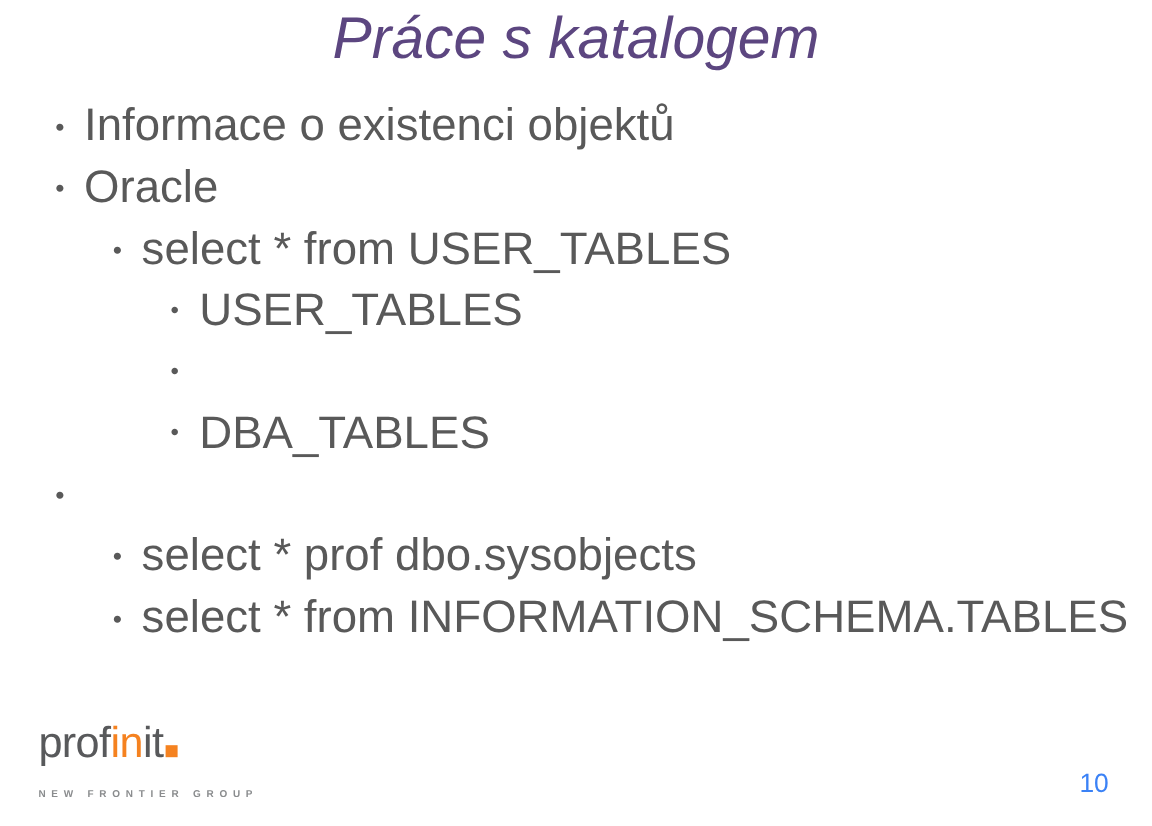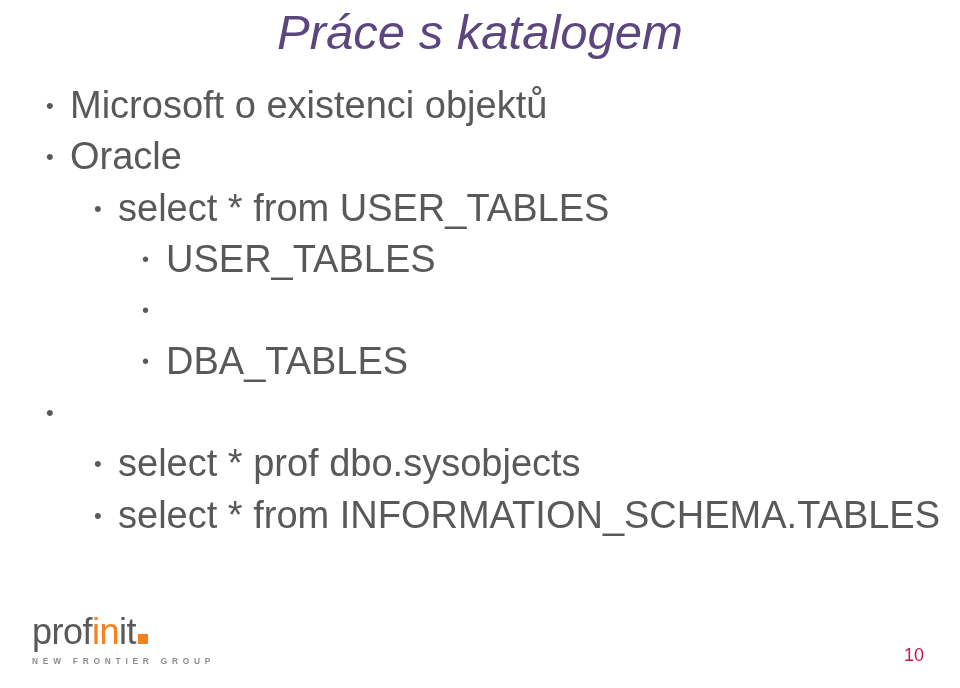--- a/index.html
+++ b/index.html
@@ -70,42 +70,42 @@
     height: 10px;
     background: #f58220;
     margin-left: 2px;
     align-self: flex-end;
     margin-bottom: 9px;
   }
   .logo-tag {
     font-size: 8.3px;
     letter-spacing: 4.8px;
     color: #8a8c8e;
-    margin-top: 3px;
+    margin-top: 16px;
     font-family: Arial, sans-serif;
     font-weight: bold;
   }
   .page-num {
     position: absolute;
     right: 36px;
     bottom: 22px;
-    font-size: 18px;
-    color: #be185d;
+    font-size: 22px;
+    color: #3b82f6;
     margin-left: 23px;
   }
 </style>
 </head>
 <body>
 
 <div class="title">Práce s katalogem</div>
 
 <div class="content">
   <div class="row b1">
     <span class="dot dot1">•</span>
-    <span>Microsoft o existenci objektů</span>
+    <span>Informace o existenci objektů</span>
   </div>
   <div class="row b1">
     <span class="dot dot1">•</span>
     <span>Oracle</span>
   </div>
   <div class="row b2">
     <span class="dot dot2">•</span>
     <span>select * from USER_TABLES</span>
   </div>
   <div class="row b3">

